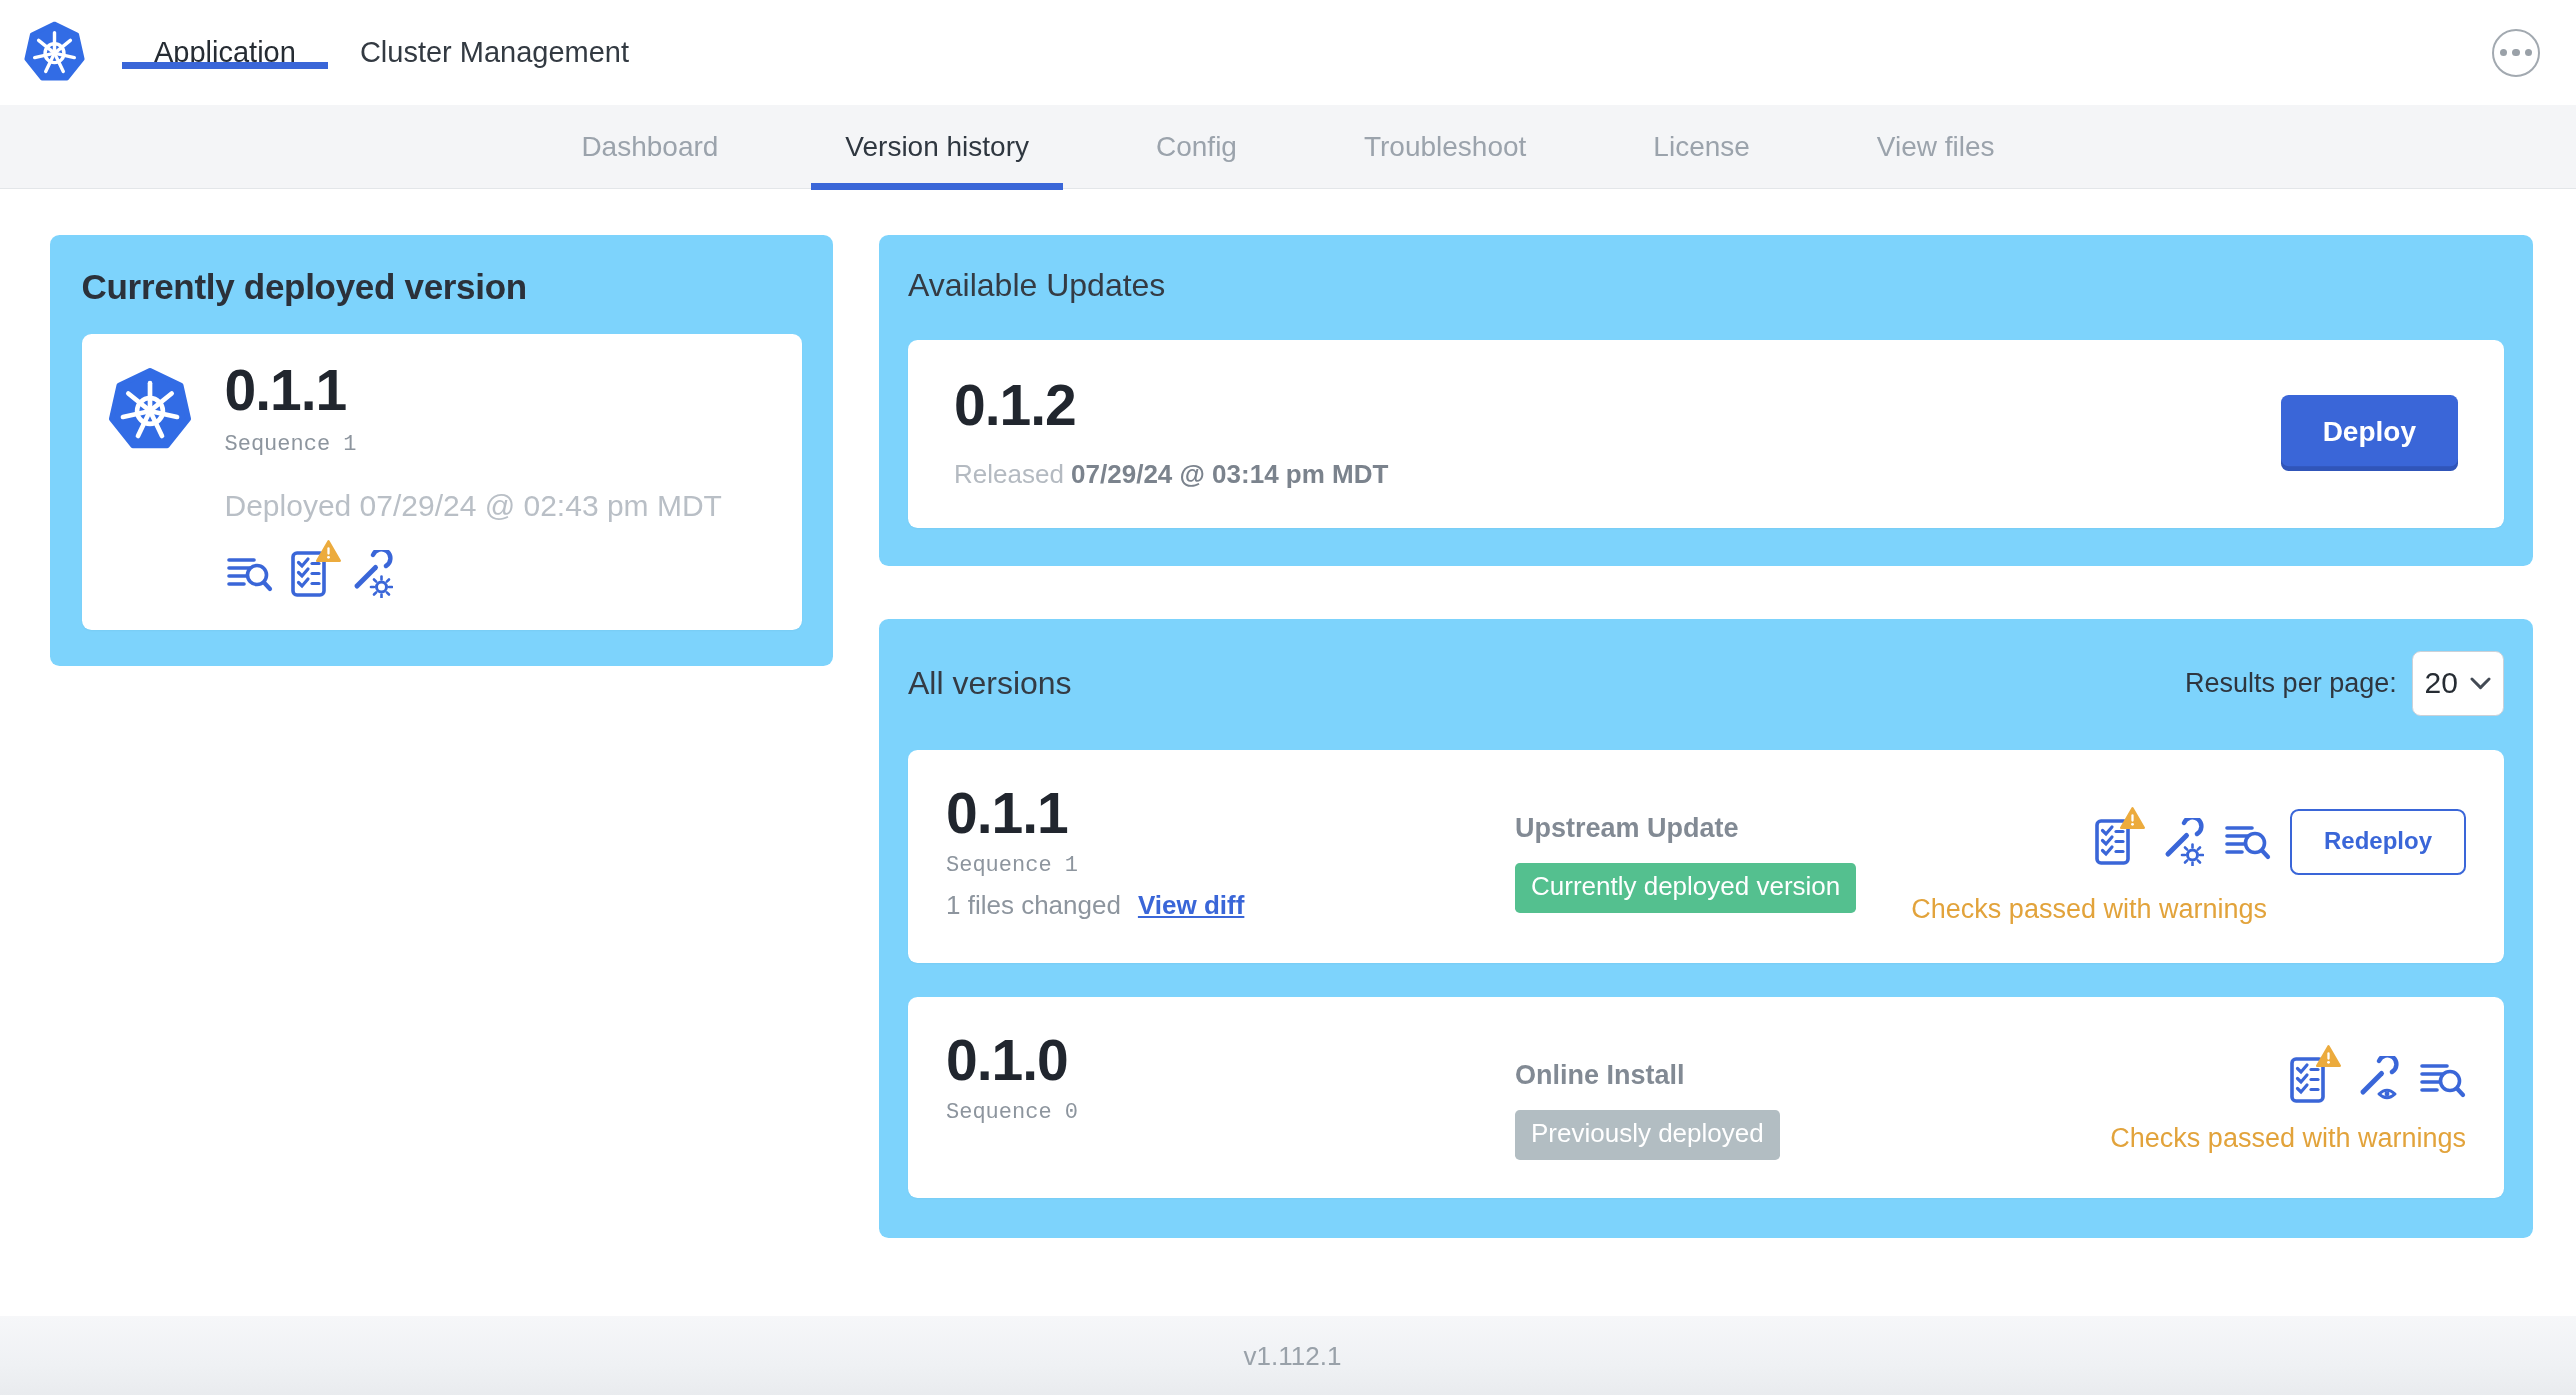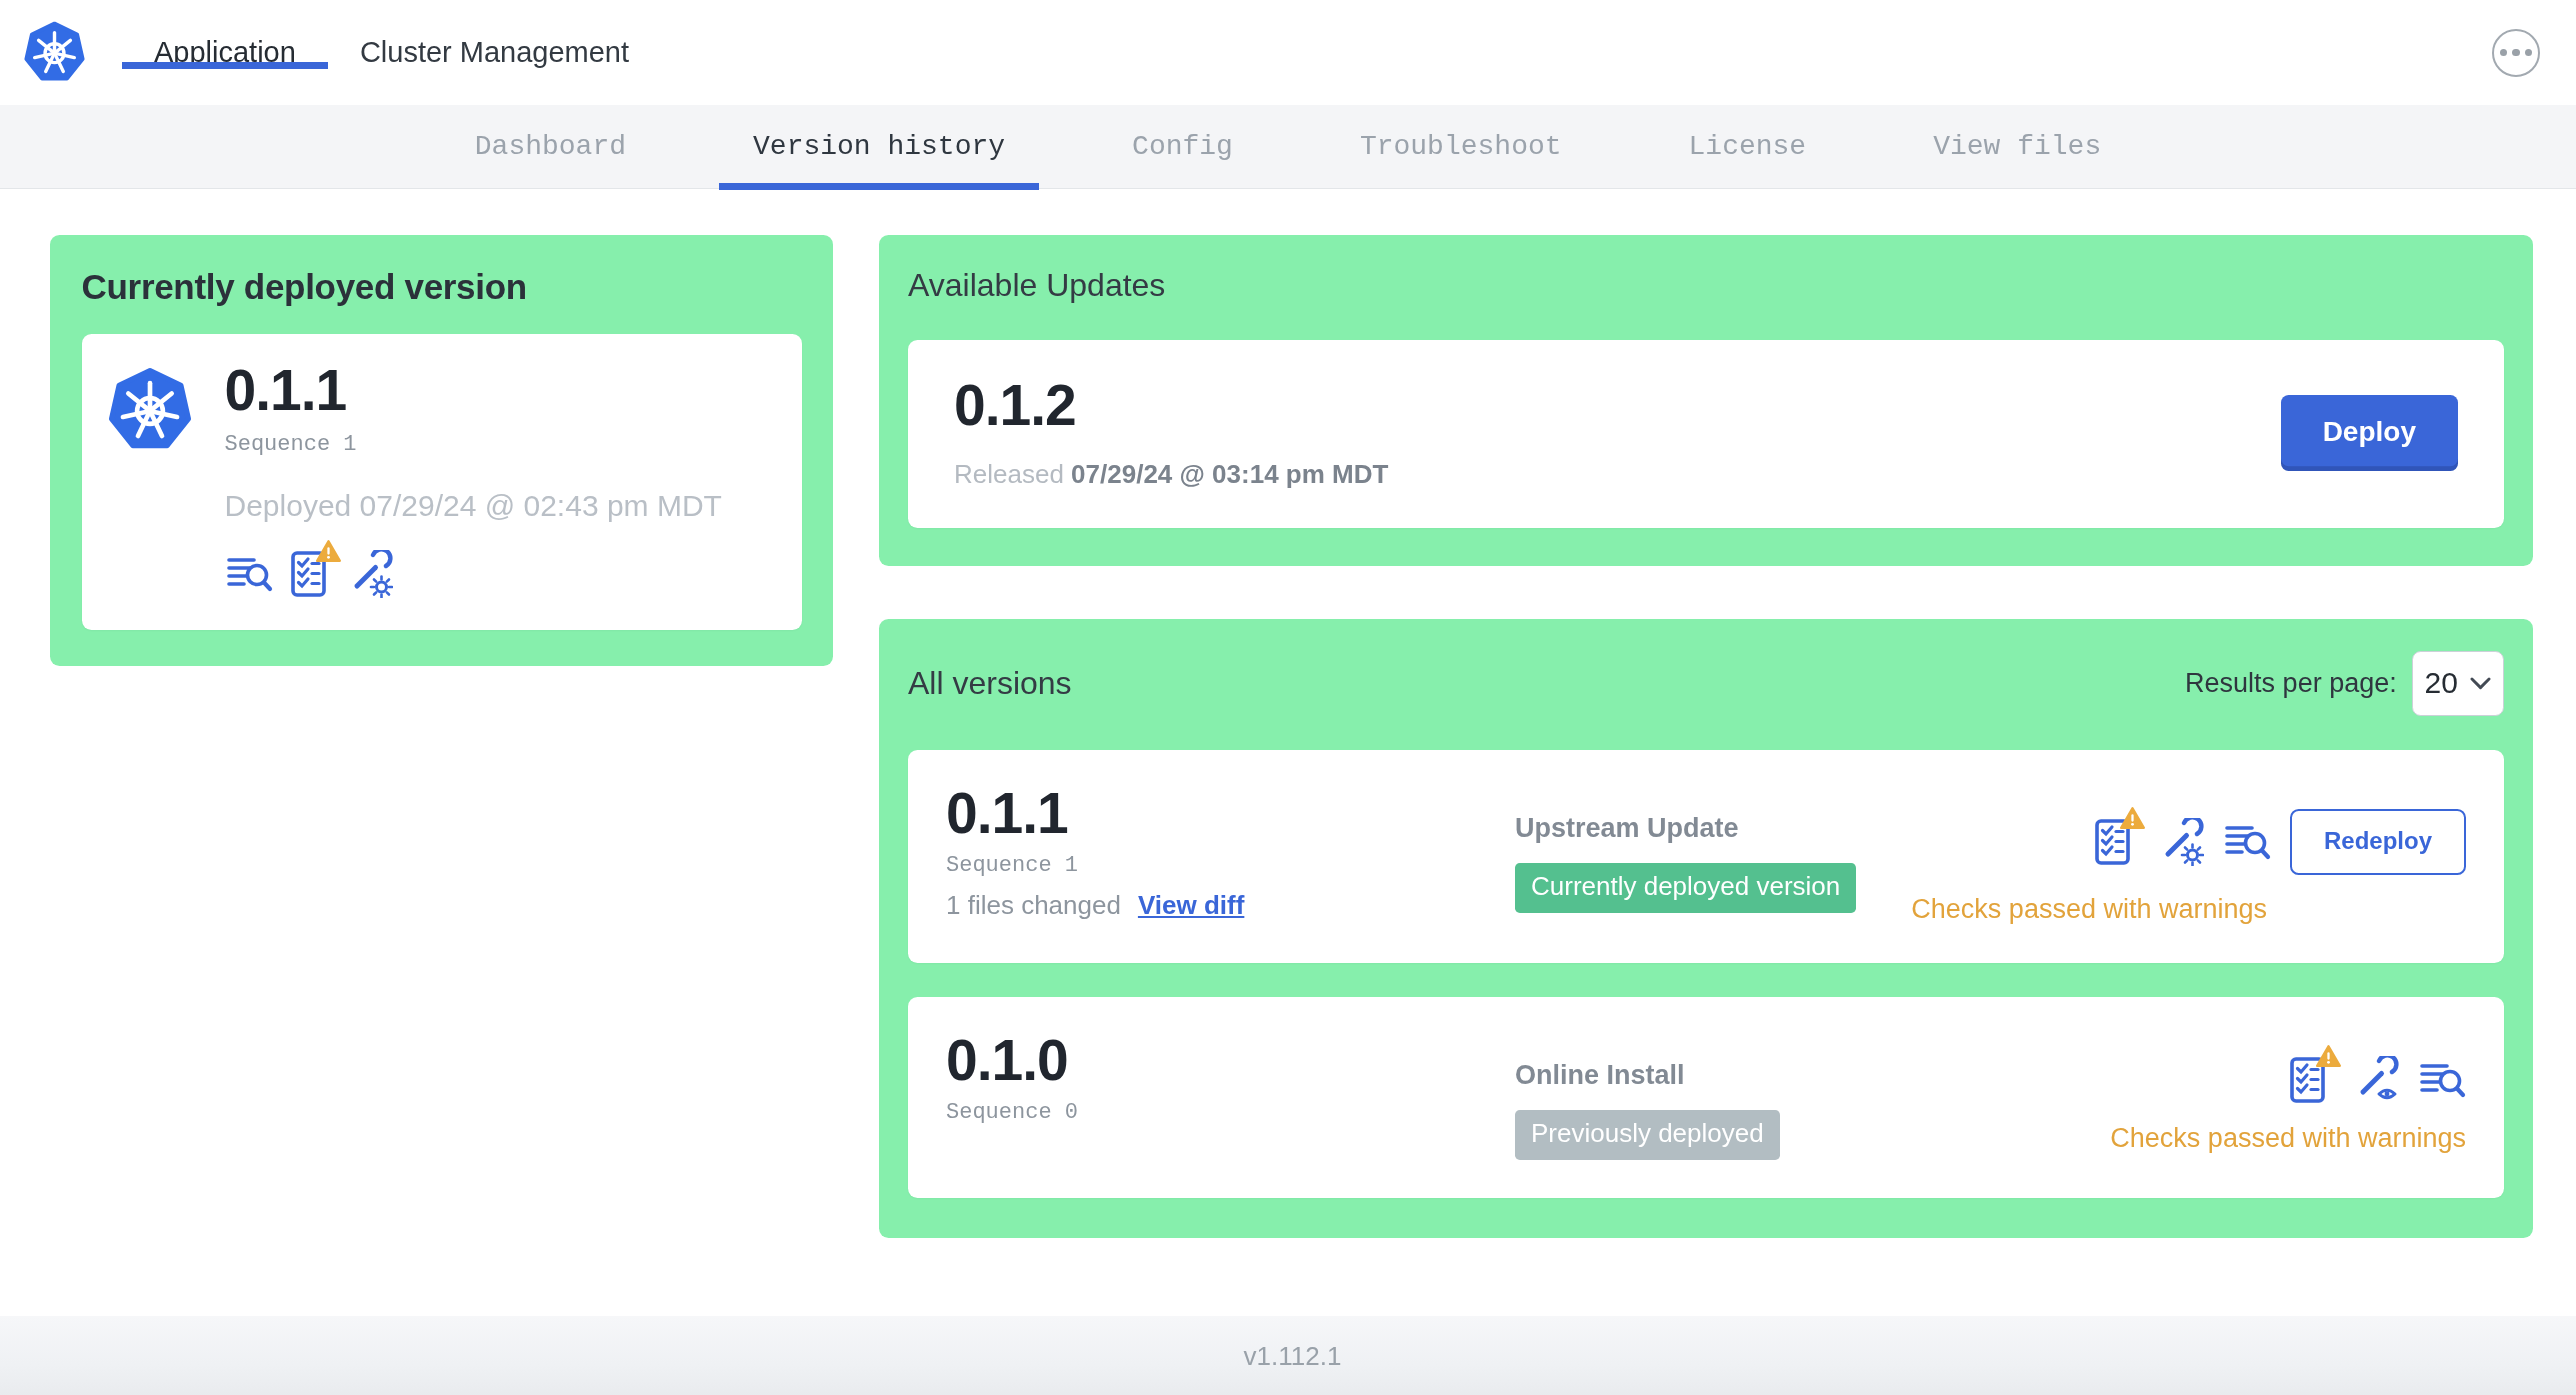--- a/index.html
+++ b/index.html
@@ -63,37 +63,37 @@
     justify-content: center;
     gap: 59px;
   }
   .subtab {
     display: flex; align-items: center;
     padding: 0 34px;
     font-size: 28px;
     color: #9ba3ac;
     position: relative;
     cursor: pointer;
-    background: none; border: none; font-family: Liberation Mono, monospace;
+    background: none; border: none; font-family: Liberation Sans, sans-serif;
   }
   .subtab.active { color: #2f3740; font-weight: 500; }
   .subtab.active::after {
     content: "";
     position: absolute; left: 0; right: 0; bottom: -1.9px;
     height: 6.7px; background: #3a66d8;
   }
 
   
   .main {
     display: flex;
     align-items: flex-start;
     gap: 46px;
     padding: 46px 43px 0 50px;
   }
-  .panel { background: #86efac; border-radius: 9.5px; }
+  .panel { background: #7dd3fc; border-radius: 9.5px; }
   .card { background: #ffffff; border-radius: 9.5px; }
 
   
   .left-panel { width: 783px; flex-shrink: 0; padding: 32px 31.5px 36px; }
   .left-panel h2 { font-size: 35px; font-weight: 700; color: #2b313a; letter-spacing: -0.3px; }
   .deployed-card {
     margin-top: 27px;
     padding: 27px 25px 32px;
     display: flex;
     gap: 32px;

